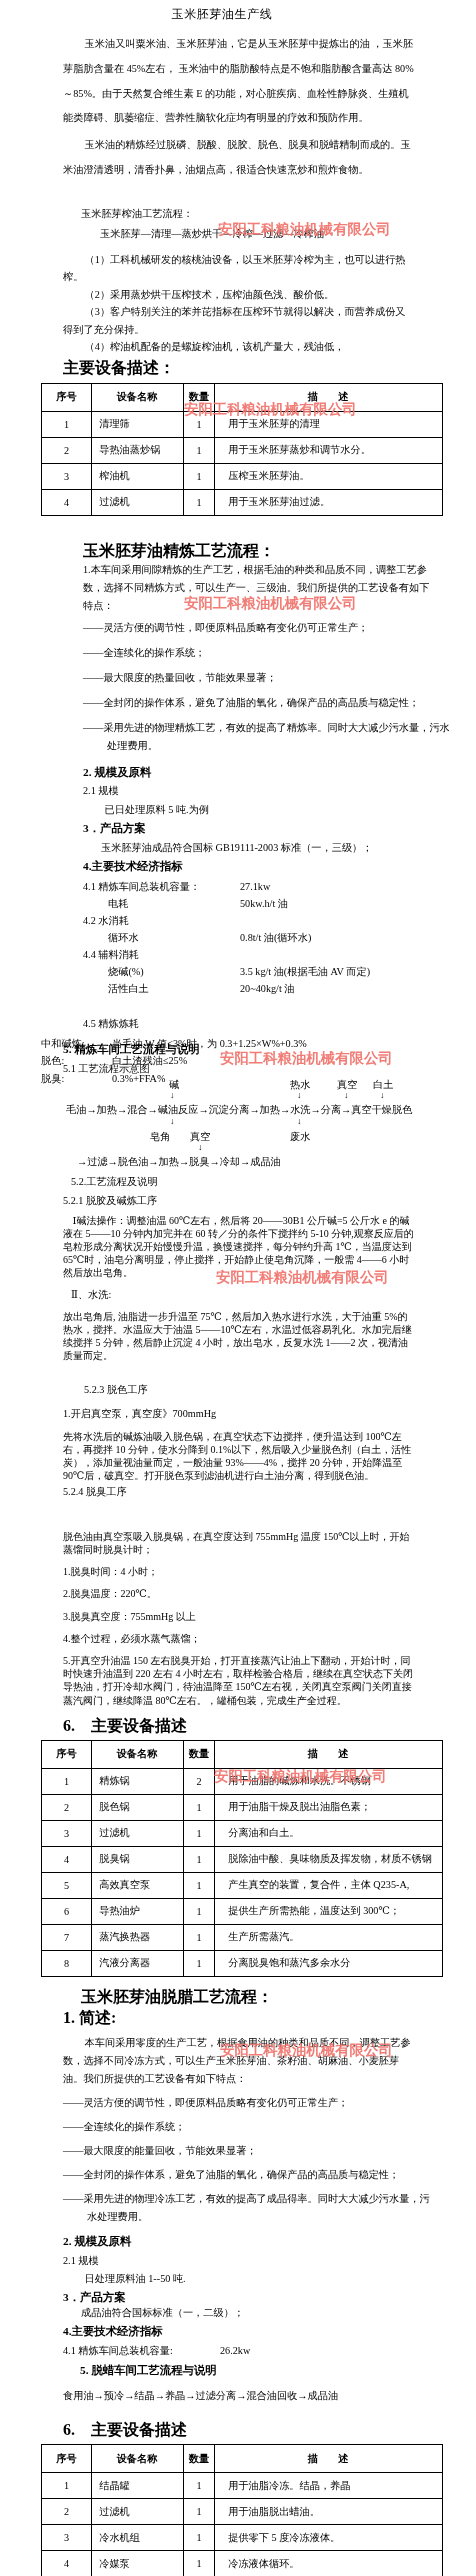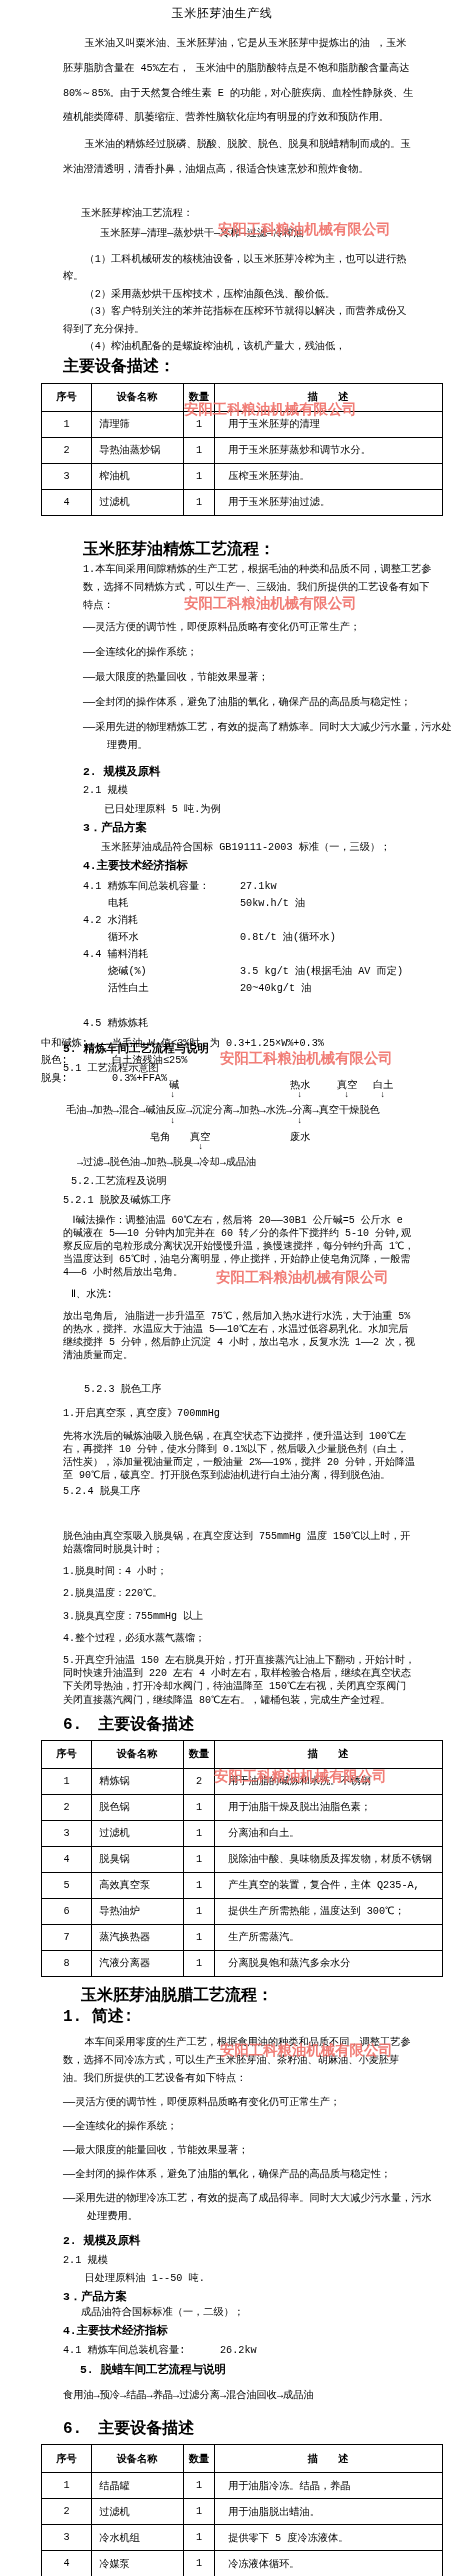--- a/index.html
+++ b/index.html
@@ -1,18 +1,18 @@
 <!DOCTYPE html>
 <html style="font-size:9.6px"><head>
 <meta charset="utf-8">
 <style>
   html,body { margin:0; padding:0; background:#fff; }
   .page { position:relative; width:476px; height:2576px; background:#ffffff; overflow:hidden;
           font-family:"Liberation Serif","DejaVu Serif",serif; color:#000; }
-  .blk { position:absolute; left:0; width:444px;font-family:Liberation Mono, monospace; }
+  .blk { position:absolute; left:0; width:444px; }
   .t  { margin-left:63px; width:352px; }
   .title { text-align:center; font-size:12px; line-height:15.6px; padding-top:7.2px; letter-spacing:0.6px; }
   .intro { font-size:10.2px; line-height:24.6px; }
   .ln   { font-size:10.2px; line-height:14.4px; }
   .lh29 { line-height:17.4px; }
   .para30 { font-size:10.2px; line-height:18px; }
   .p21 { font-size:10px; line-height:13px; }
   .p22 { font-size:10px; line-height:13.2px; }
   .hb { font-weight:bold; font-size:11.4px; line-height:15.6px; }
   .hm { font-weight:bold; font-size:16px; line-height:15.6px; }
@@ -180,21 +180,21 @@
       <span class="dg arrow" style="left:198px; top:64px;">↓</span>
       <span class="dg" style="left:77px; top:77px;">→过滤→脱色油→加热→脱臭→冷却→成品油</span>
     </div>
     <div class="ln t" style="margin-top:7.2px; margin-left:71px;">5.2.工艺流程及说明</div>
     <div class="ln t" style="margin-top:4.8px;">5.2.1 脱胶及碱炼工序</div>
     <div class="p21 t" style="margin-top:4.8px; text-indent:9.6px;">Ⅰ碱法操作：调整油温 60℃左右，然后将 20——30B1 公斤碱=5 公斤水 e 的碱液在 5——10 分钟内加完并在 60 转／分的条件下搅拌约 5-10 分钟,观察反应后的皂粒形成分离状况开始慢慢升温，换慢速搅拌，每分钟约升高 1℃，当温度达到 65℃时，油皂分离明显，停止搅拌，开始静止使皂角沉降，一般需 4——6 小时然后放出皂角。</div>
     <div class="ln t" style="margin-top:9.6px; margin-left:71px;">Ⅱ、水洗:</div>
     <div class="p22 t" style="margin-top:7.2px;">放出皂角后, 油脂进一步升温至 75℃，然后加入热水进行水洗，大于油重 5%的热水，搅拌。水温应大于油温 5——10℃左右，水温过低容易乳化。水加完后继续搅拌 5 分钟，然后静止沉淀 4 小时，放出皂水，反复水洗 1——2 次，视清油质量而定。</div>
     <div class="ln t" style="margin-top:20.4px; margin-left:84px;">5.2.3 脱色工序</div>
     <div class="ln t" style="margin-top:9.6px;">1.开启真空泵，真空度》700mmHg</div>
-    <div class="p21 t" style="margin-top:8.4px;">先将水洗后的碱炼油吸入脱色锅，在真空状态下边搅拌，便升温达到 100℃左右，再搅拌 10 分钟，使水分降到 0.1%以下，然后吸入少量脱色剂（白土，活性炭），添加量视油量而定，一般油量 2%——19%，搅拌 20 分钟，开始降温至 90℃后，破真空。打开脱色泵到滤油机进行白土油分离，得到脱色油。</div>
+    <div class="p21 t" style="margin-top:8.4px;">先将水洗后的碱炼油吸入脱色锅，在真空状态下边搅拌，便升温达到 100℃左右，再搅拌 10 分钟，使水分降到 0.1%以下，然后吸入少量脱色剂（白土，活性炭），添加量视油量而定，一般油量 93%——4%，搅拌 20 分钟，开始降温至 90℃后，破真空。打开脱色泵到滤油机进行白土油分离，得到脱色油。</div>
     <div class="ln t" style="margin-top:3.6px;">5.2.4 脱臭工序</div>
     <div class="p22 t" style="margin-top:30px;">脱色油由真空泵吸入脱臭锅，在真空度达到 755mmHg 温度 150℃以上时，开始蒸馏同时脱臭计时；</div>
     <div class="p22 t" style="margin-top:9px;">1.脱臭时间：4 小时；</div>
     <div class="p22 t" style="margin-top:9px;">2.脱臭温度：220℃。</div>
     <div class="p22 t" style="margin-top:9px;">3.脱臭真空度：755mmHg 以上</div>
     <div class="p22 t" style="margin-top:9px;">4.整个过程，必须水蒸气蒸馏；</div>
     <div class="p22 t" style="margin-top:9px;">5.开真空升油温 150 左右脱臭开始，打开直接蒸汽让油上下翻动，开始计时，同时快速升油温到 220 左右 4 小时左右，取样检验合格后，继续在真空状态下关闭导热油，打开冷却水阀门，待油温降至 150℃左右视，关闭真空泵阀门关闭直接蒸汽阀门，继续降温 80℃左右。，罐桶包装，完成生产全过程。</div>
   </div>
 
   <div class="blk" style="top:1711px;">

